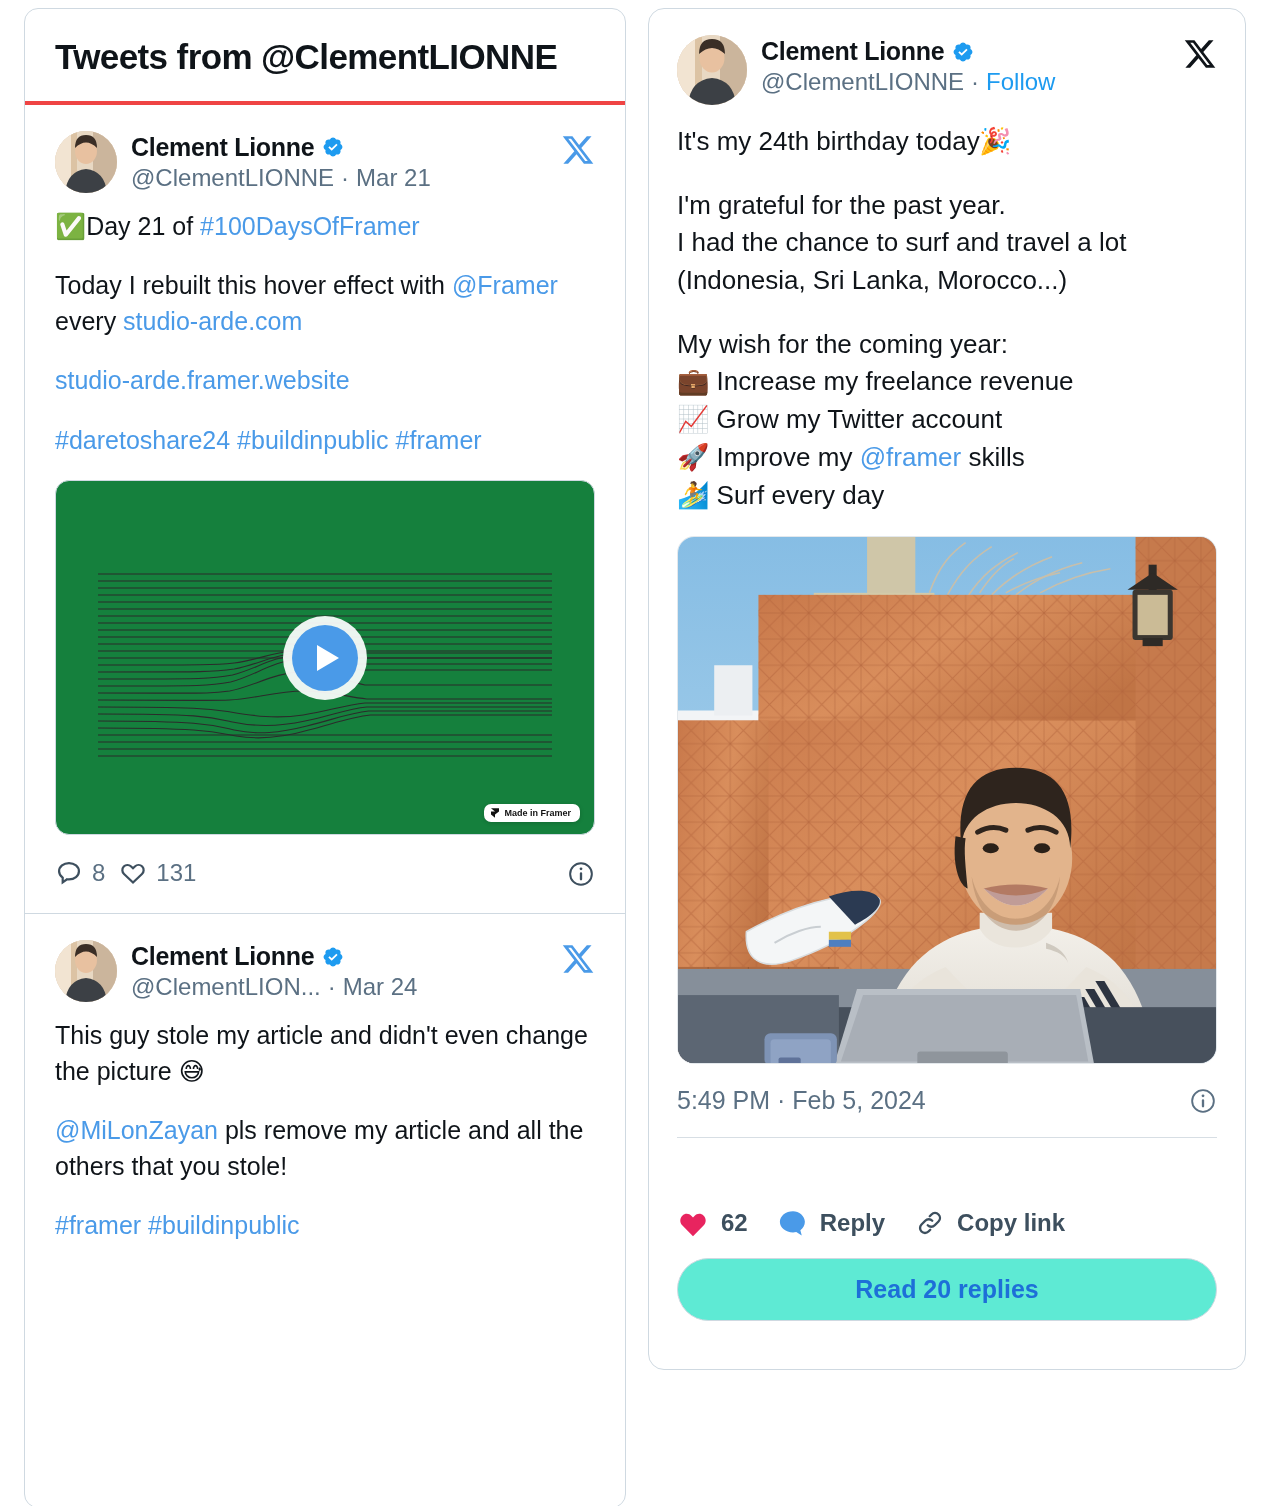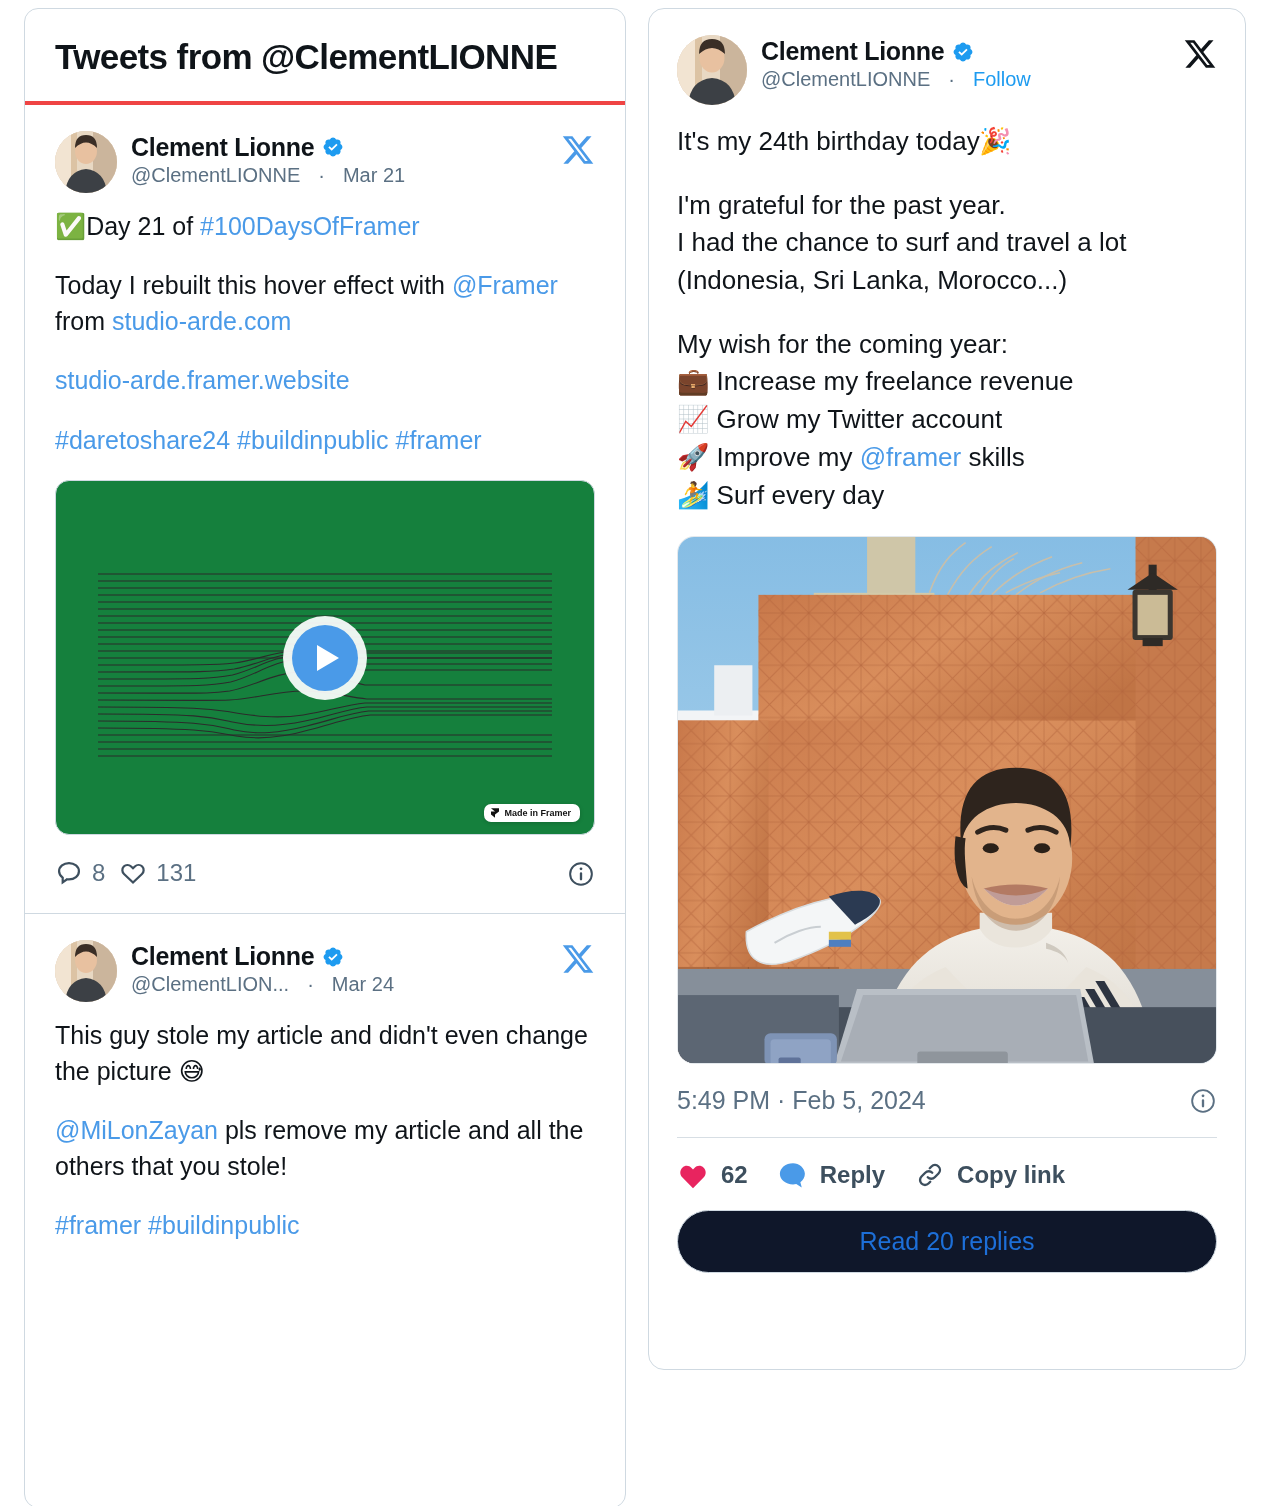--- a/index.html
+++ b/index.html
@@ -63,22 +63,22 @@
   .avatar svg { display: block; width: 100%; height: 100%; }
 
   .who { padding-top: 2px; min-width: 0; }
   .name-row { display: flex; align-items: center; gap: 8px; }
   .disp-name {
     font-size: 25px; font-weight: bold; color: #0f1419;
     letter-spacing: -0.3px; white-space: nowrap;
   }
   .verified { width: 22px; height: 22px; flex: 0 0 auto; }
   .handle-row {
-    display: flex; align-items: baseline; gap: 18px;
-    margin-top: 2px; font-size: 20px; color: #5b7083;
+    display: flex; align-items: baseline; gap: 7px;
+    margin-top: 2px; font-size: 24px; color: #5b7083;
     white-space: nowrap;
   }
   .handle-row .dot { color: #5b7083; }
   .follow-link { color: #1d9bf0; font-weight: normal; }
   .xlogo {
     position: absolute; right: 0; top: 2px;
     width: 34px; height: 34px;
   }
   .xlogo.blue svg path { fill: #4a9ae8; }
   .xlogo.black svg path { fill: #0f1419; }
@@ -191,35 +191,35 @@
     padding-bottom: 22px;
     border-bottom: 1px solid #d7dee4;
   }
   .bottom-actions {
     display: flex; align-items: center;
     gap: 30px;
     padding: 22px 0 20px 0;
   }
   .bottom-actions .baction {
     display: flex; align-items: center; gap: 12px;
-    font-size: 24px; font-weight: bold; color: #3d4f5e;
+    font-size: 24px; font-weight: bold; color: #3d4f5e; margin-top: 48px;
   }
   .heart-ico { width: 32px; height: 30px; display:block; }
   .bubble-ico { width: 30px; height: 28px; display:block; }
   .link-ico { width: 30px; height: 30px; display:block; }
   .read-replies {
     display: block; width: 100%;
     text-align: center;
     border: 1px solid #cfd9e1;
     border-radius: 999px;
     padding: 16px 0;
-    font-size: 25px; font-weight: normal;
+    font-size: 25px; font-weight: bold;
     color: #1d6fd8;
     text-decoration: none;
-    background: #0f172a;
+    background: #5eead4;
   }
   .emoji { font-family: "DejaVu Sans", sans-serif; }
 </style>
 </head>
 <body>
 
 <div class="page">
 
   <div class="timeline-card">
 
@@ -258,21 +258,21 @@
         </div>
         <span class="xlogo blue">
           <svg viewBox="0 0 24 24">
               <path d="M18.24 2.25h3.31l-7.23 8.26 8.5 11.24h-6.65l-5.21-6.82-5.96 6.82H1.68l7.73-8.84L1.25 2.25h6.82l4.71 6.23 5.46-6.23zm-1.16 17.52h1.83L7.08 4.13H5.12l11.96 15.64z"></path>
             </svg>
         </span>
       </div>
 
       <div class="tw-body">
         <p><span class="emoji">✅</span><span>Day 21 of </span><span class="lnk">#100DaysOfFramer</span></p>
-        <p><span>Today I rebuilt this hover effect with </span><span class="lnk">@Framer</span><span> from </span><span class="lnk">studio-arde.com</span></p>
+        <p><span>Today I rebuilt this hover effect with </span><span class="lnk">@Framer</span><span> every </span><span class="lnk">studio-arde.com</span></p>
         <p><span class="lnk">studio-arde.framer.website</span></p>
         <p><span class="lnk">#daretoshare24 #buildinpublic #framer</span></p>
       </div>
 
       <div class="video-embed">
         <div class="lines-wrap">
           <svg viewBox="0 0 500 190" preserveAspectRatio="none" aria-hidden="true">
             <g stroke="#2b2b2b" stroke-width="1.1" fill="none">
               <path d="M0 5 H500"></path>
                 <path d="M0 12 H500"></path>

